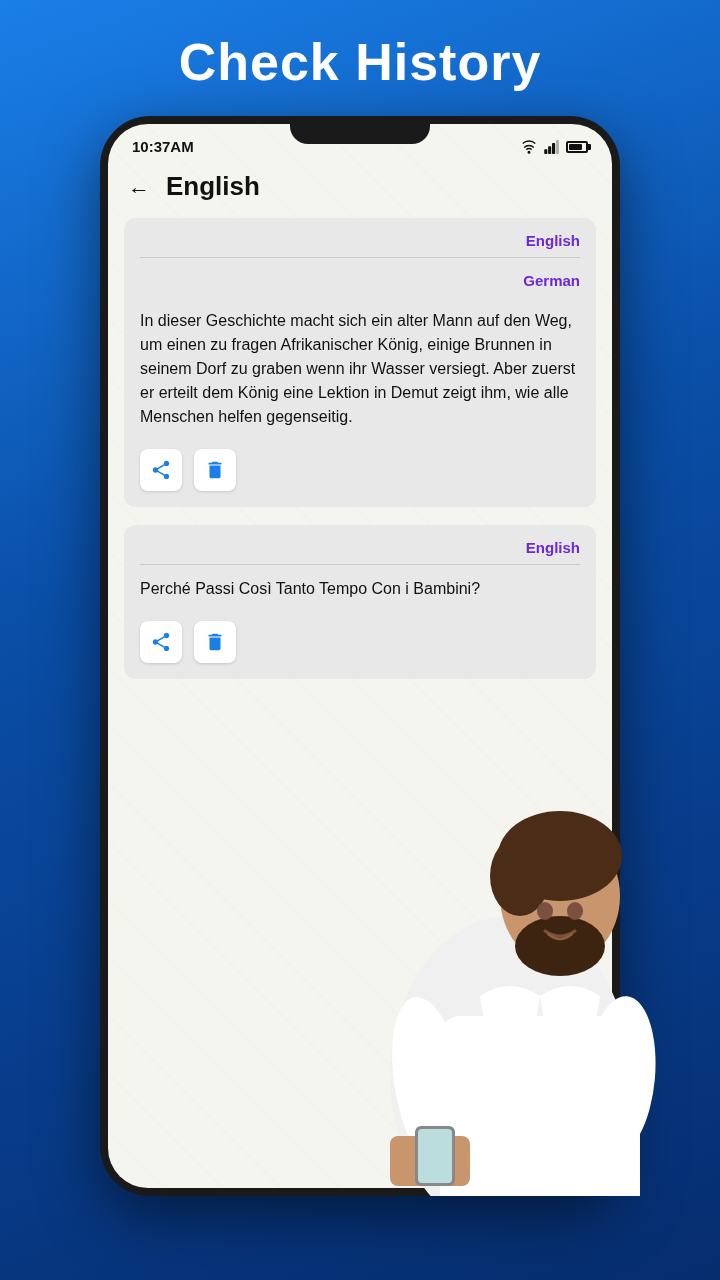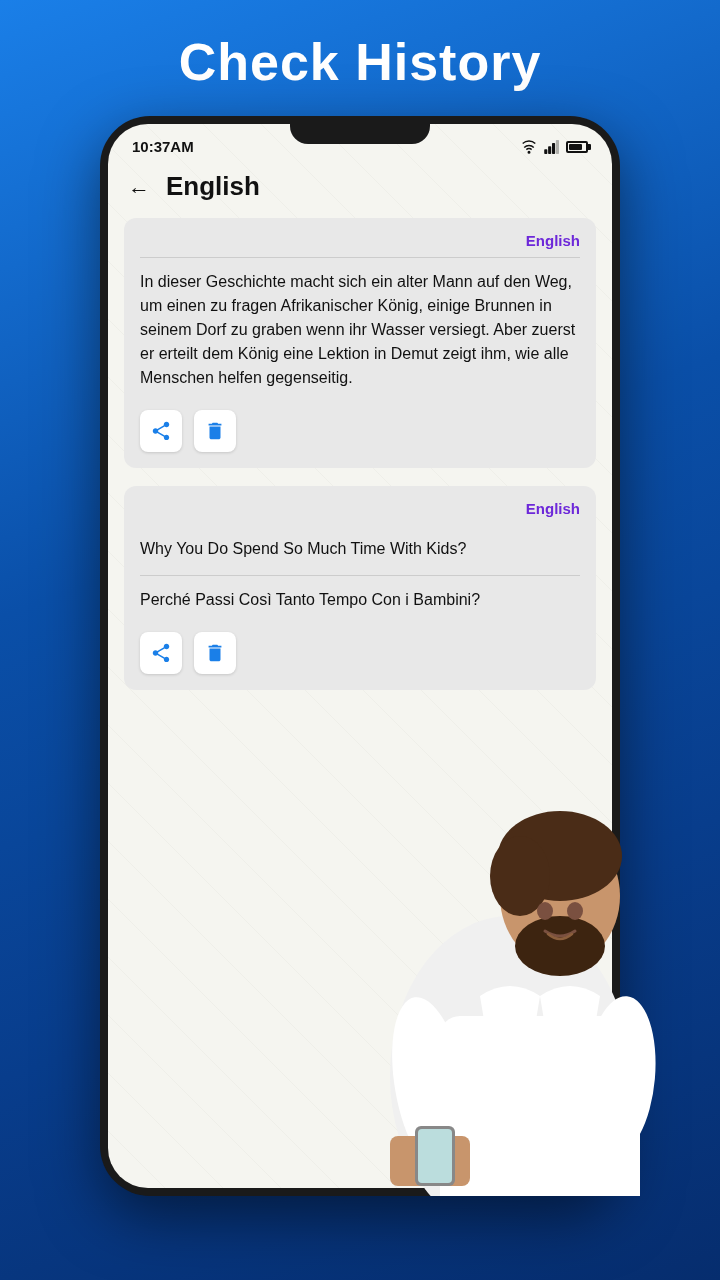--- a/index.html
+++ b/index.html
@@ -242,38 +242,38 @@
     <div class="app-header">
       <span class="back-button">←</span>
       <span class="app-header-title">English</span>
     </div>
 
     <div class="scroll-area">
 
       <div class="history-card">
         <div class="lang-label">English</div>
         <div class="divider"></div>
+        <div class="lang-label">German</div>
         <div class="translation-text">In dieser Geschichte macht sich ein alter Mann auf den Weg, um einen zu fragen Afrikanischer König, einige Brunnen in seinem Dorf zu graben wenn ihr Wasser versiegt. Aber zuerst er erteilt dem König eine Lektion in Demut zeigt ihm, wie alle Menschen helfen gegenseitig.</div>
         <div class="card-actions">
           <div class="action-btn">
             <svg viewBox="0 0 24 24">
               <path d="M18 16.08c-.76 0-1.44.3-1.96.77L8.91 12.7c.05-.23.09-.46.09-.7s-.04-.47-.09-.7l7.05-4.11c.54.5 1.25.81 2.04.81 1.66 0 3-1.34 3-3s-1.34-3-3-3-3 1.34-3 3c0 .24.04.47.09.7L8.04 9.81C7.5 9.31 6.79 9 6 9c-1.66 0-3 1.34-3 3s1.34 3 3 3c.79 0 1.5-.31 2.04-.81l7.12 4.16c-.05.21-.08.43-.08.65 0 1.61 1.31 2.92 2.92 2.92s2.92-1.31 2.92-2.92-1.31-2.92-2.92-2.92z"></path>
             </svg>
           </div>
           <div class="action-btn">
             <svg viewBox="0 0 24 24">
               <path d="M6 19c0 1.1.9 2 2 2h8c1.1 0 2-.9 2-2V7H6v12zM19 4h-3.5l-1-1h-5l-1 1H5v2h14V4z"></path>
             </svg>
           </div>
         </div>
       </div>
 
       <div class="history-card">
         <div class="lang-label">English</div>
-        <div class="translation-text">Why You Do Spend So Much Time With Kids?</div>
         <div class="divider"></div>
         <div class="translation-text">Perché Passi Così Tanto Tempo Con i Bambini?</div>
         <div class="card-actions">
           <div class="action-btn">
             <svg viewBox="0 0 24 24">
               <path d="M18 16.08c-.76 0-1.44.3-1.96.77L8.91 12.7c.05-.23.09-.46.09-.7s-.04-.47-.09-.7l7.05-4.11c.54.5 1.25.81 2.04.81 1.66 0 3-1.34 3-3s-1.34-3-3-3-3 1.34-3 3c0 .24.04.47.09.7L8.04 9.81C7.5 9.31 6.79 9 6 9c-1.66 0-3 1.34-3 3s1.34 3 3 3c.79 0 1.5-.31 2.04-.81l7.12 4.16c-.05.21-.08.43-.08.65 0 1.61 1.31 2.92 2.92 2.92s2.92-1.31 2.92-2.92-1.31-2.92-2.92-2.92z"></path>
             </svg>
           </div>
           <div class="action-btn">
             <svg viewBox="0 0 24 24">

